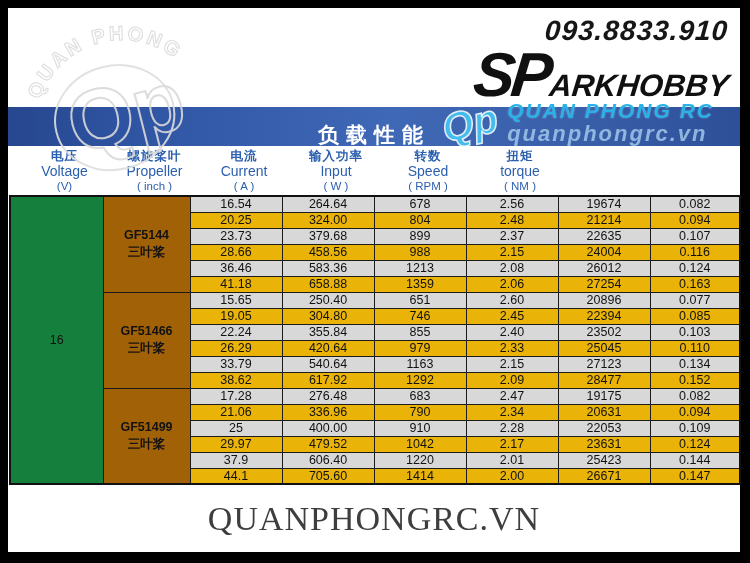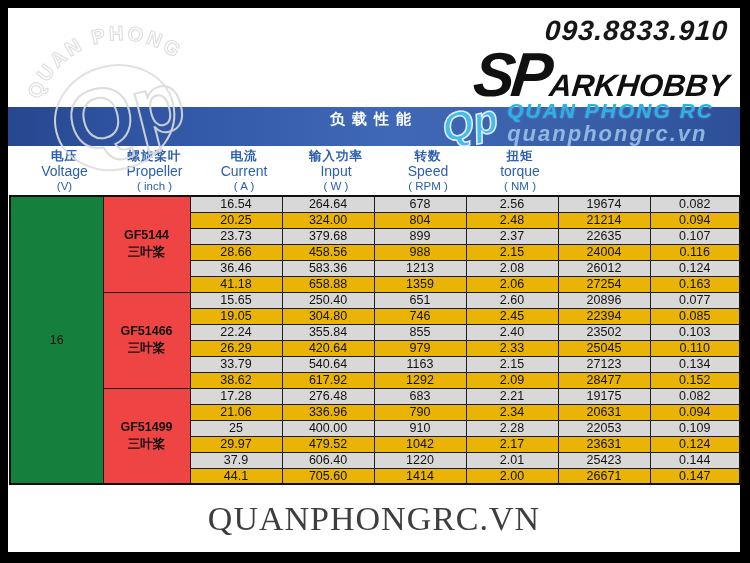--- a/index.html
+++ b/index.html
@@ -42,21 +42,21 @@
     font-size:31px; font-weight:800; font-style:italic;
     letter-spacing:0px; margin-left:2px;
   }
 
   
   .band {
     height:39px; flex:none; position:relative; z-index:2;
     background:linear-gradient(90deg,#27478f 0%,#2f55a3 18%,#3f68b6 52%,#3a5fa9 78%,#2c4f98 100%);
     text-align:center; color:#fff;
   }
-  .band-cn { font-size:15px; font-weight:bold; letter-spacing:7px; line-height:20px; padding-top:2px; }
+  .band-cn { font-size:21px; font-weight:bold; letter-spacing:7px; line-height:20px; padding-top:18px; }
   .band-en { font-size:13.5px; line-height:16px; letter-spacing:.3px; }
   .band-wm {
     position:absolute; right:26px; top:-7px; z-index:4;
     display:flex; gap:10px; align-items:center; pointer-events:none;
   }
   .wm-badge {
     font-style:italic; font-weight:900; font-size:40px;
     color:#45bcec; -webkit-text-stroke:1.5px rgba(255,255,255,.85);
     transform:rotate(-12deg); line-height:40px;
   }
@@ -87,21 +87,21 @@
     border-collapse:collapse; table-layout:fixed;
     width:730px; margin-left:1px; flex:none;
     border:2px solid #111;
   }
   table.perf td {
     border:1px solid #1c1c1c; text-align:center; vertical-align:middle;
     height:16px; padding:0; font-size:12.5px; color:#121212;
     overflow:hidden; white-space:nowrap;
   }
   td.voltage-cell { font-size:14px; color:#6467ae; background:#15803d; }
-  td.prop-cell { background:#ef4444; font-weight:600; font-size:13px; color:#111; }
+  td.prop-cell { background:#a16207; font-weight:600; font-size:13px; color:#111; }
   td.prop-cell div { line-height:17px; }
   td.shade { background:#d8d8d8; }
   td.plain { background:#eab308; }
   td.group-start { border-top:2px solid #111; }
 
   
   .footer { flex:1; display:flex; align-items:center; justify-content:center; }
   .footer-text {
     font-family:"Liberation Serif", serif;
     font-size:34px; color:#3e3e3e; letter-spacing:1px;
@@ -295,21 +295,21 @@
           <td class="data-cell plain">0.152</td>
         </tr>
         <tr>
           <td class="prop-cell group-start" rowspan="6">
             <div>GF51499</div>
             <div>三叶桨</div>
           </td>
           <td class="data-cell shade group-start">17.28</td>
           <td class="data-cell shade group-start">276.48</td>
           <td class="data-cell shade group-start">683</td>
-          <td class="data-cell shade group-start">2.21</td>
+          <td class="data-cell shade group-start">2.47</td>
           <td class="data-cell shade group-start">19175</td>
           <td class="data-cell shade group-start">0.082</td>
         </tr>
         <tr>
           <td class="data-cell plain">21.06</td>
           <td class="data-cell plain">336.96</td>
           <td class="data-cell plain">790</td>
           <td class="data-cell plain">2.34</td>
           <td class="data-cell plain">20631</td>
           <td class="data-cell plain">0.094</td>

